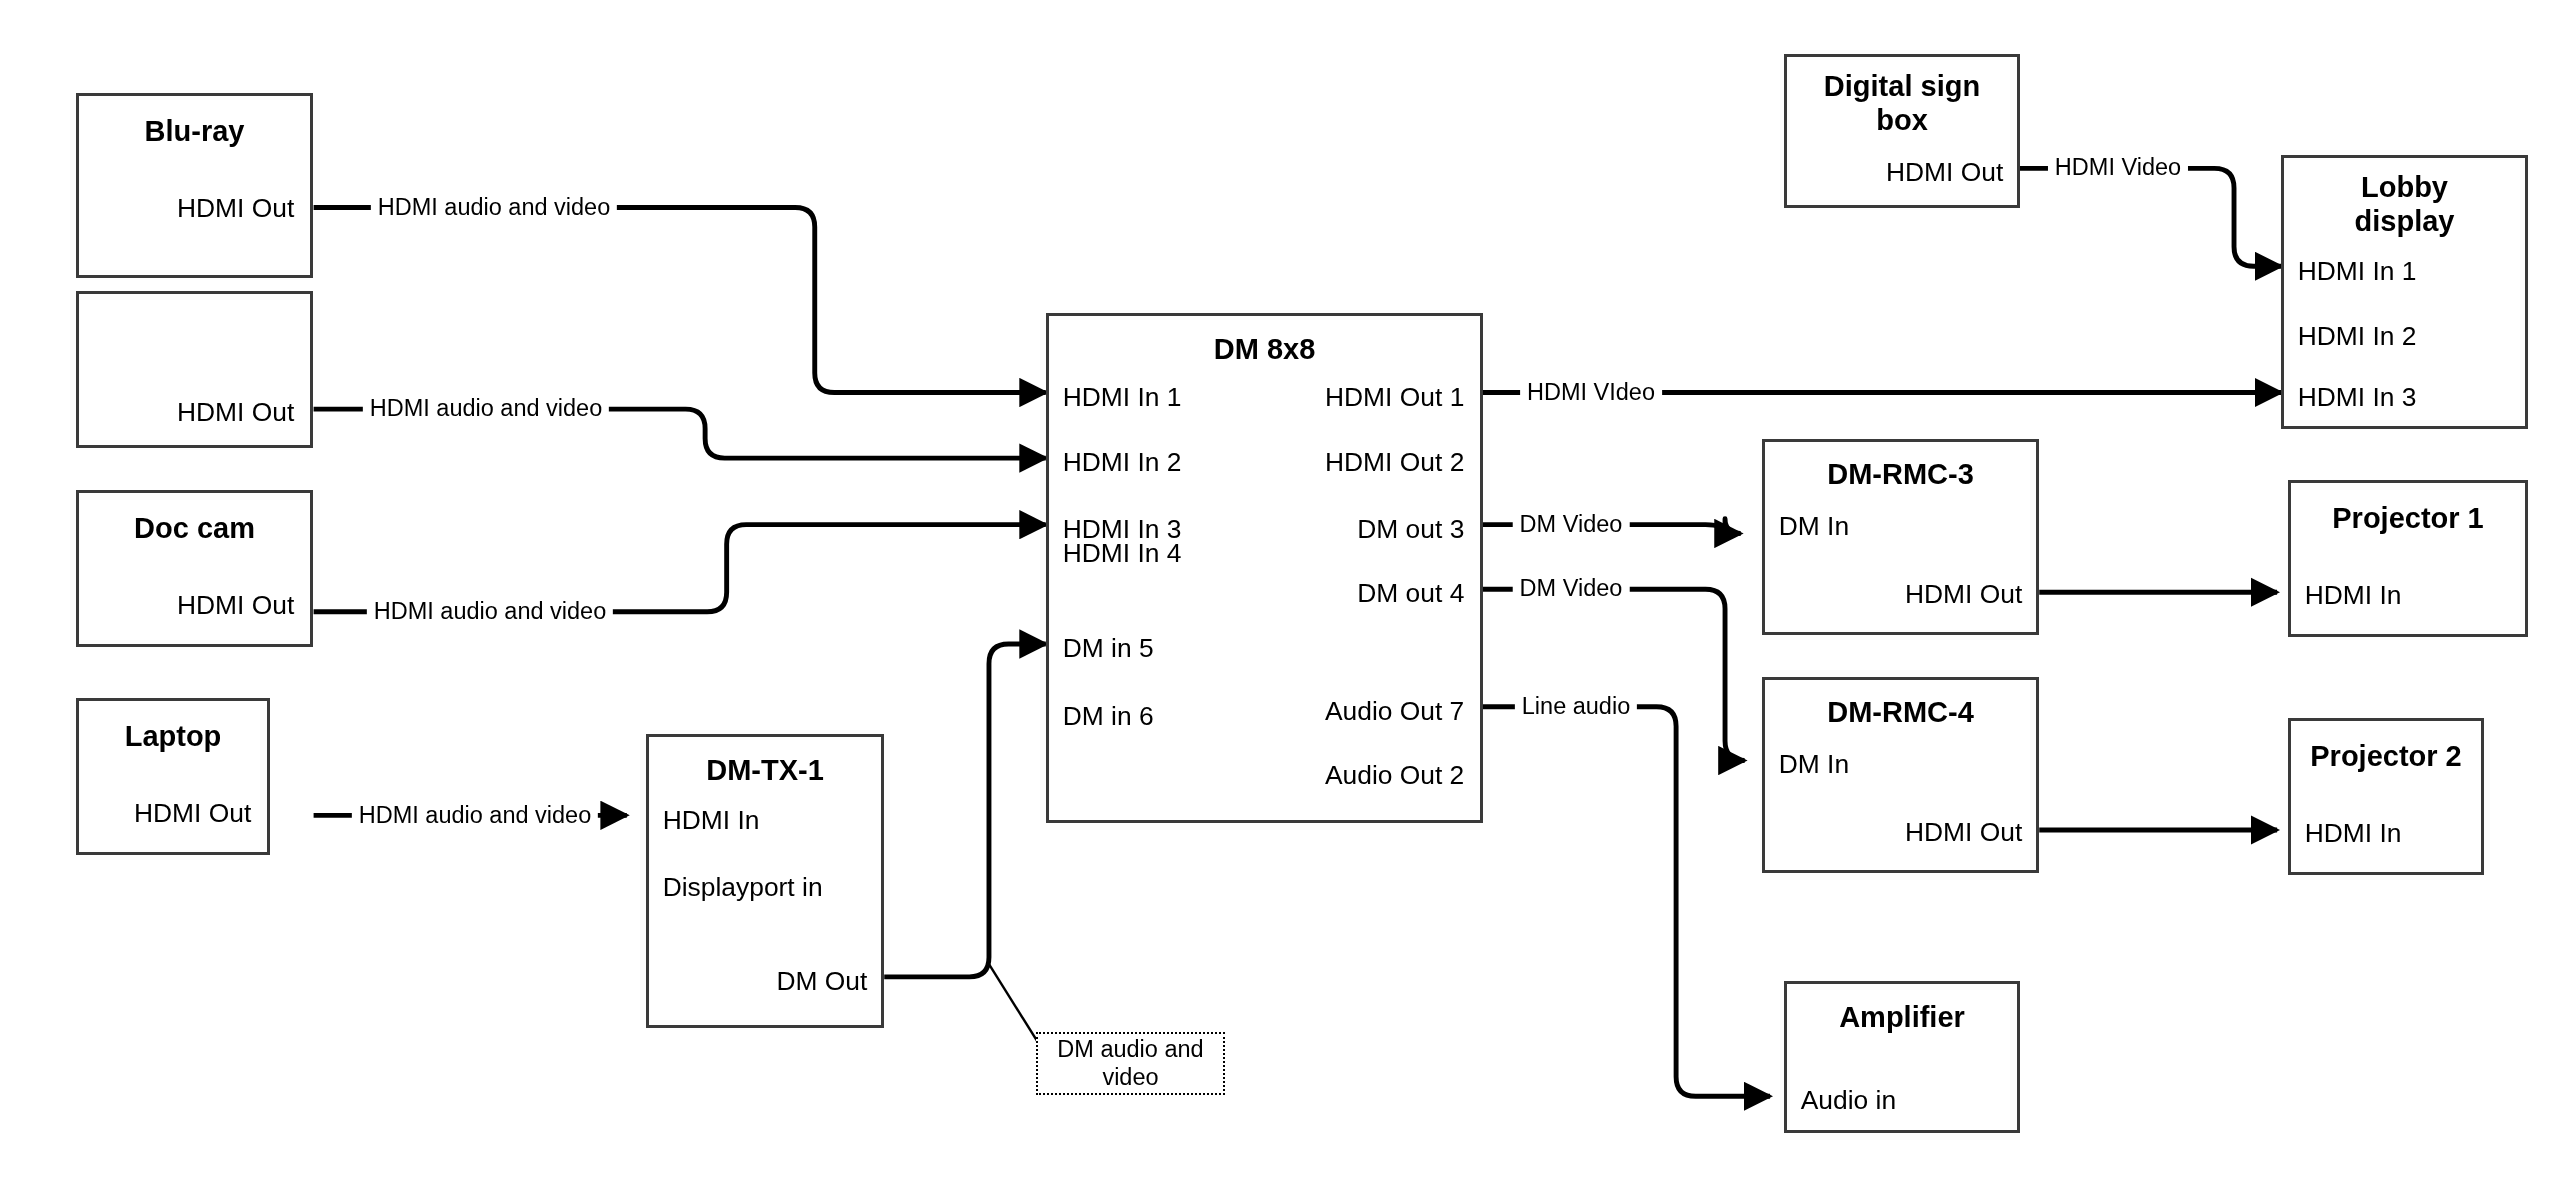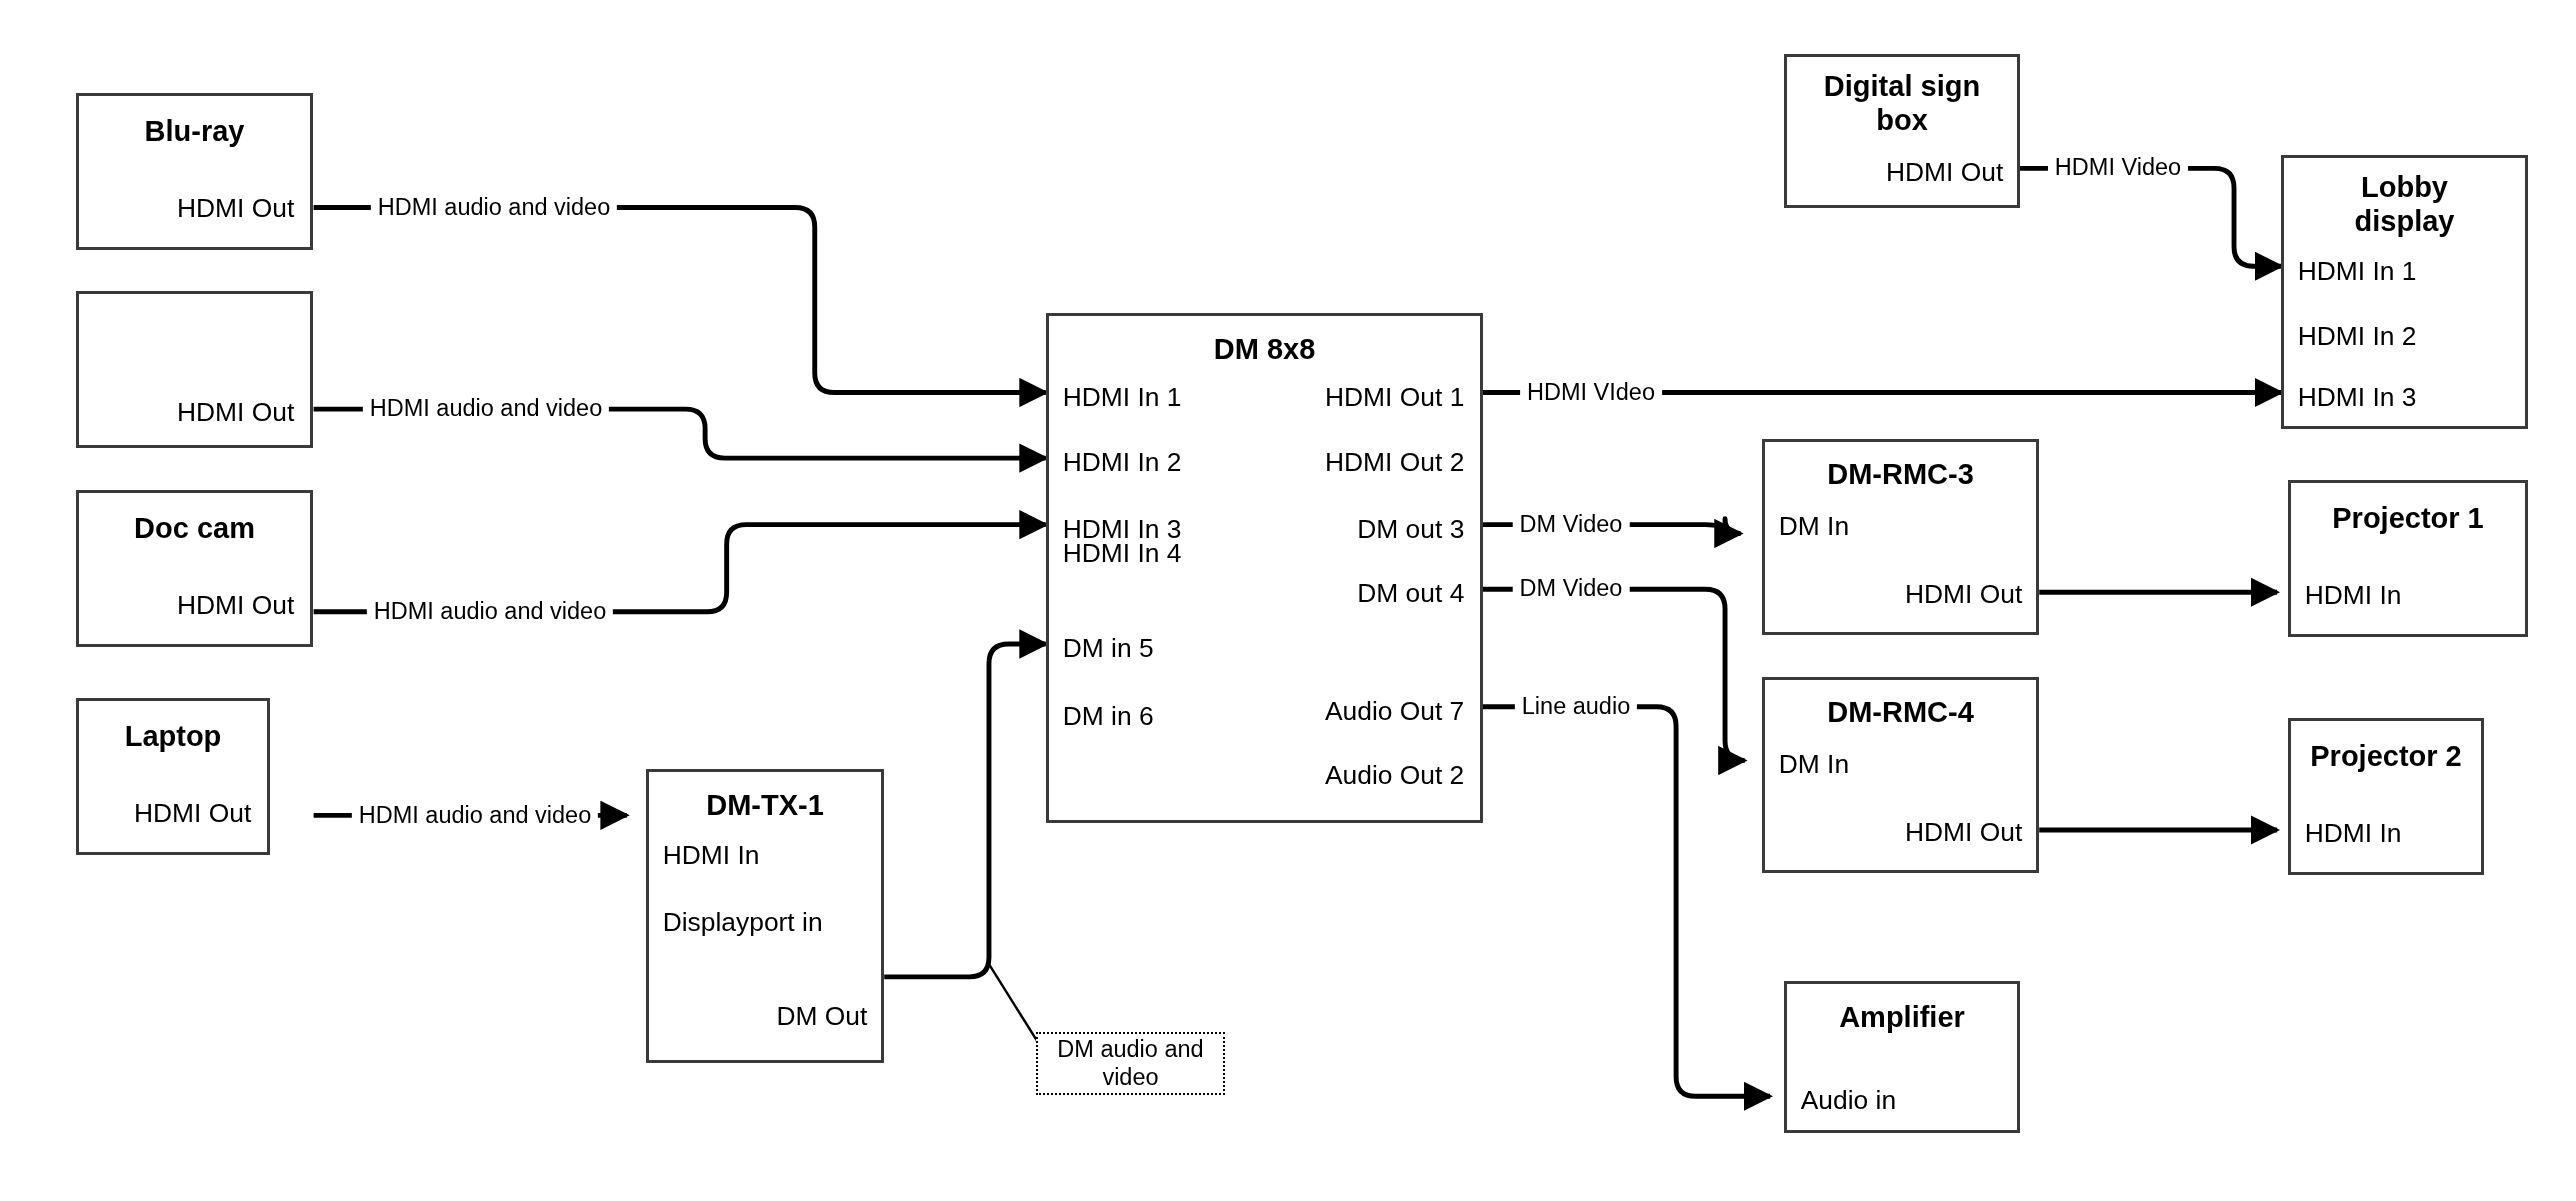--- a/index.html
+++ b/index.html
@@ -109,40 +109,40 @@
       <path d="M 1514 722 L 1692 722 Q 1712 722 1712 742 L 1712 1100 Q 1712 1120 1732 1120 L 1808 1120" marker-end="url(#arrow)"></path>
 
       <path d="M 2083 605 L 2326 605" marker-end="url(#arrow)"></path>
 
       <path d="M 2083 848 L 2326 848" marker-end="url(#arrow)"></path>
     </g>
 
     <path d="M 1010 985 L 1062 1068" fill="none" stroke="#000000" stroke-width="2.5"></path>
   </svg>
 
-  <div class="device-box" style="left:76px; top:93px; width:237px; height:157px;">
+  <div class="device-box" style="left:76px; top:93px; width:237px; height:185px;">
     <div class="dev-title" style="margin-top:17.6px;">Blu-ray</div>
     <div class="port right" style="position:absolute; right:15.7px; top:98px;">HDMI Out</div>
   </div>
 
   <div class="device-box" style="left:76px; top:291px; width:237px; height:157px;">
     <div class="port right" style="position:absolute; right:15.7px; top:104px;">HDMI Out</div>
   </div>
 
   <div class="device-box" style="left:76px; top:490px; width:237px; height:157px;">
     <div class="dev-title" style="margin-top:17.6px;">Doc cam</div>
     <div class="port right" style="position:absolute; right:15.7px; top:98px;">HDMI Out</div>
   </div>
 
   <div class="device-box" style="left:76px; top:698px; width:194px; height:157px;">
     <div class="dev-title" style="margin-top:17.6px;">Laptop</div>
     <div class="port right" style="position:absolute; right:15.7px; top:98px;">HDMI Out</div>
   </div>
 
-  <div class="device-box" style="left:646px; top:734px; width:238px; height:294px;margin-top:35px;">
+  <div class="device-box" style="left:646px; top:734px; width:238px; height:294px;">
     <div class="dev-title" style="margin-top:15.7px;">DM-TX-1</div>
     <div class="port left" style="position:absolute; left:13.7px; top:69px;">HDMI In</div>
     <div class="port left" style="position:absolute; left:13.7px; top:136px;">Displayport in</div>
     <div class="port right" style="position:absolute; right:13.7px; top:230px;">DM Out</div>
   </div>
 
   <div class="device-box" style="left:1046px; top:313px; width:437px; height:510px;">
     <div class="dev-title" style="margin-top:15.7px;">DM 8x8</div>
 
     <div class="port left" style="position:absolute; left:13.7px; top:67px;">HDMI In 1</div>

